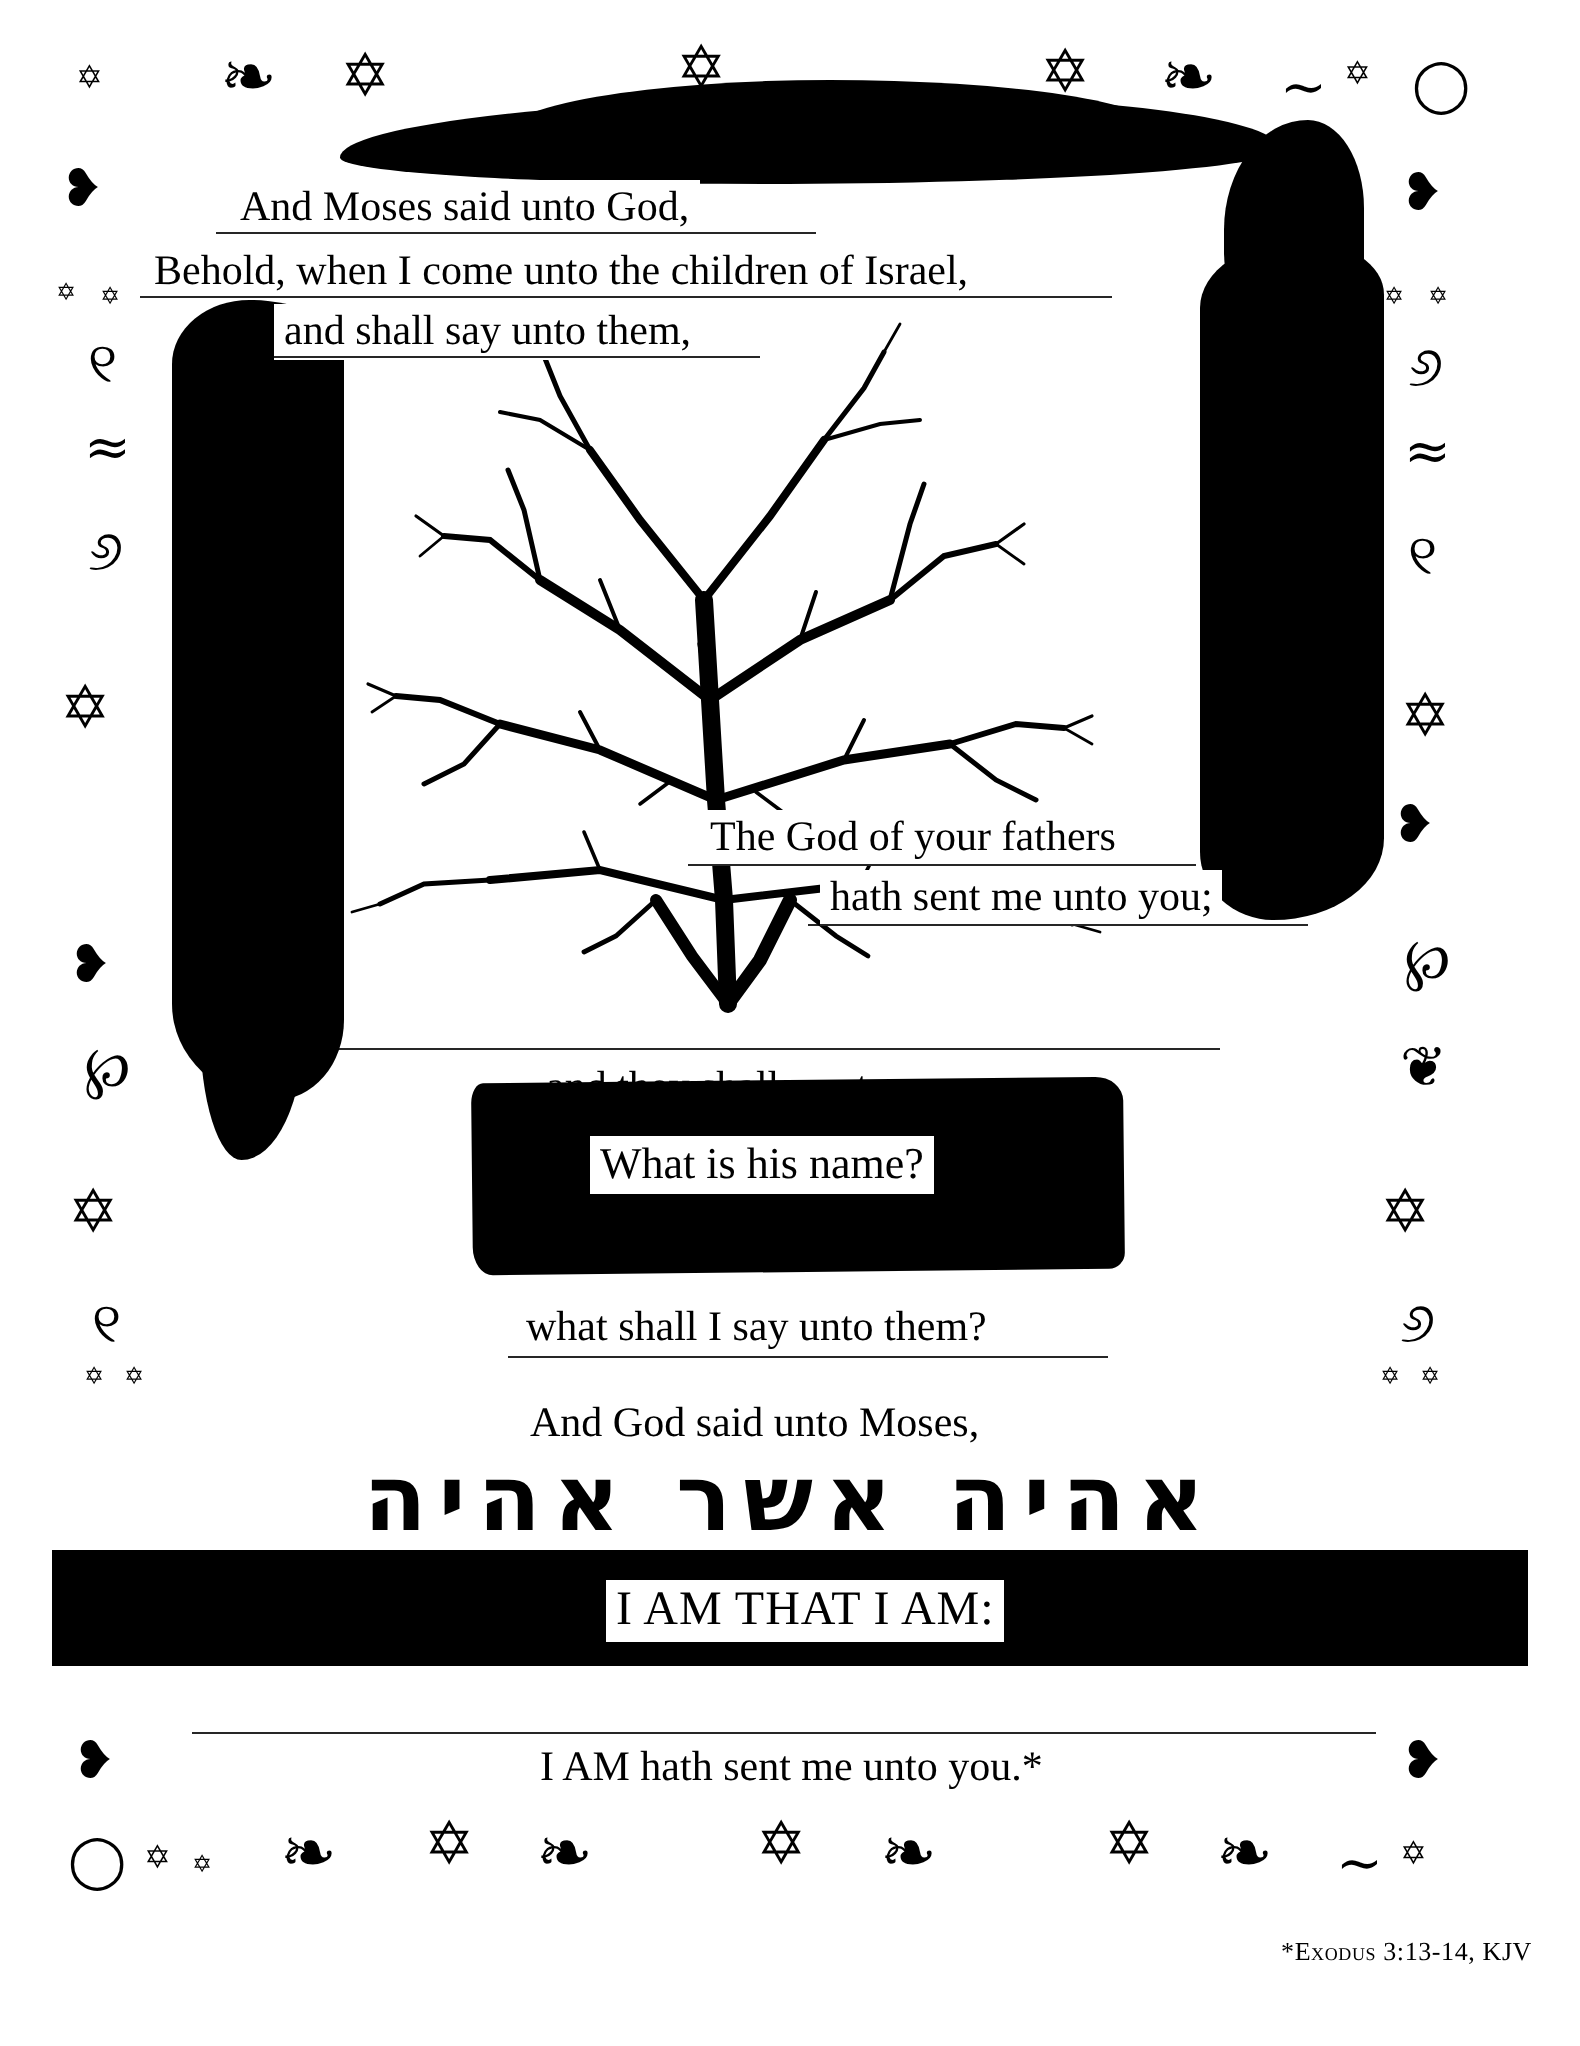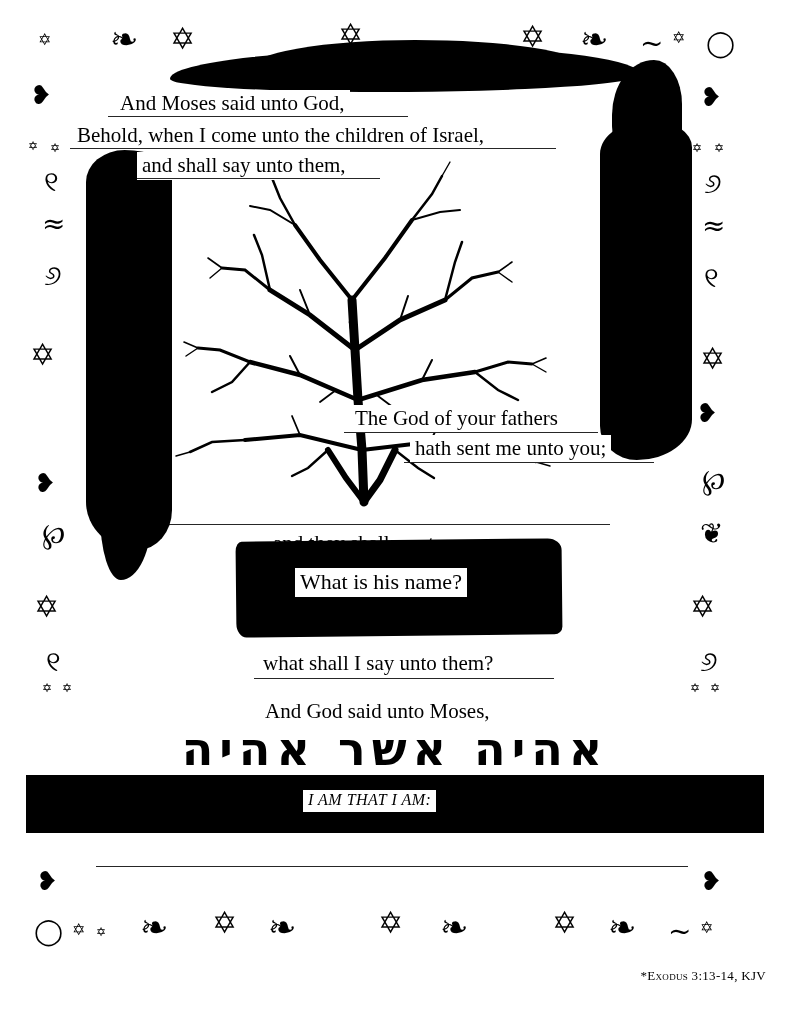--- a/index.html
+++ b/index.html
@@ -125,21 +125,21 @@
 
   #l1 { left: 115px; top: 90px; }
   #l2 { left: 72px;  top: 122px; }
   #l3 { left: 137px; top: 152px; }
   #l4 { left: 350px; top: 405px; }
   #l5 { left: 410px; top: 435px; }
   #l6 { left: 268px; top: 494px; margin-top: 36px; }
   #l7 { left: 295px; top: 568px; font-size: 22px; }
   #l8 { left: 258px; top: 650px; }
   #l9 { left: 260px; top: 698px; }
-  #l10 { left: 303px; top: 790px; font-size: 16px; font-style: italic; }
+  #l10 { left: 303px; top: 790px; font-size: 24px; }
   #l11 { left: 100px; top: 840px; }
   #l12 { left: 265px; top: 870px; }
 
   
   .hair {
     position: absolute;
     height: 1px;
     background: #000;
     opacity: .85;
   }
@@ -283,20 +283,21 @@
   <div class="tline" id="l1">And Moses said unto God,</div>
   <div class="tline" id="l3">and shall say unto them,</div>
   <div class="tline" id="l2">Behold, when I come unto the children of Israel,</div>
   <div class="tline" id="l4">The God of your fathers</div>
   <div class="tline" id="l5">hath sent me unto you;</div>
   <div class="tline plain" id="l6">and they shall say to me,</div>
   <div class="tline onblack" id="l7">What is his name?</div>
   <div class="tline plain" id="l9">And God said unto Moses,</div>
   <div class="tline plain" id="l8">what shall I say unto them?</div>
   <div class="tline onblack smallcaps" id="l10">I AM THAT I AM:</div>
+  <div class="tline plain" id="l12">I AM hath sent me unto you.*</div>
 
   <div class="hair" style="left:108px; top:116px; width:300px;"></div>
   <div class="hair" style="left:70px;  top:148px; width:486px;"></div>
   <div class="hair" style="left:136px; top:178px; width:244px;"></div>
   <div class="hair" style="left:344px; top:432px; width:254px;"></div>
   <div class="hair" style="left:404px; top:462px; width:250px;"></div>
   <div class="hair" style="left:140px; top:524px; width:470px;"></div>
   <div class="hair" style="left:254px; top:678px; width:300px;"></div>
   <div class="hair" style="left:96px;  top:866px; width:592px;"></div>
 

